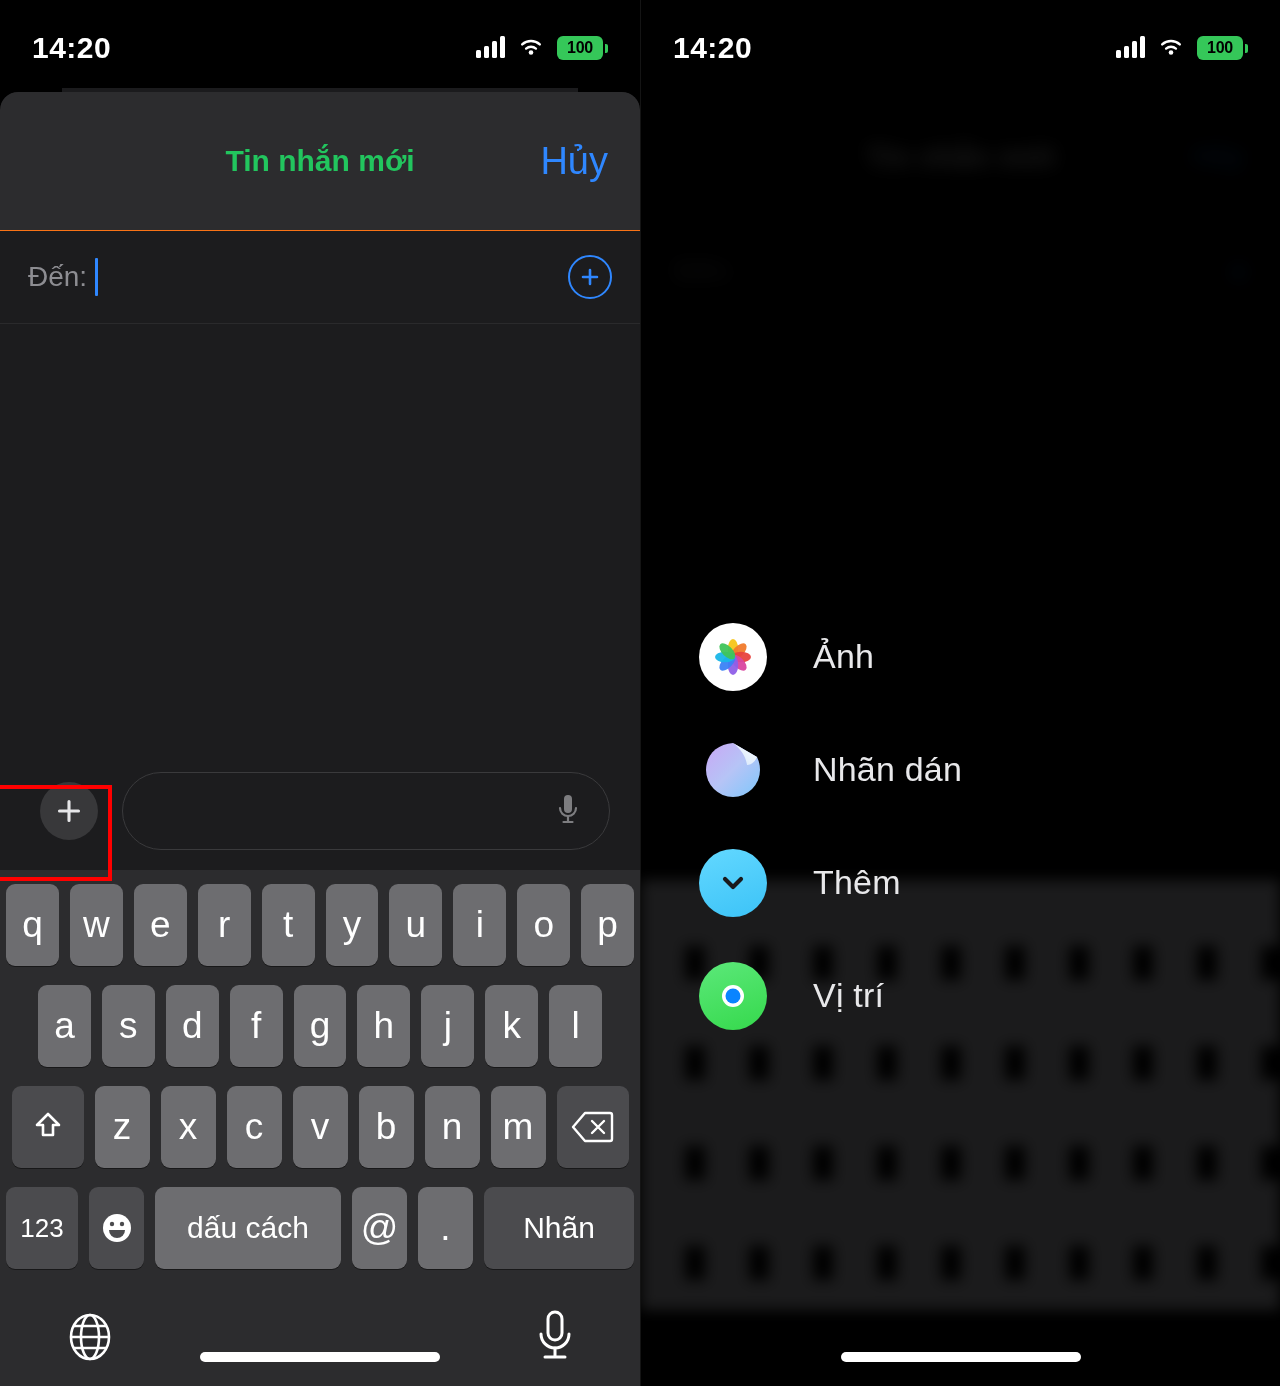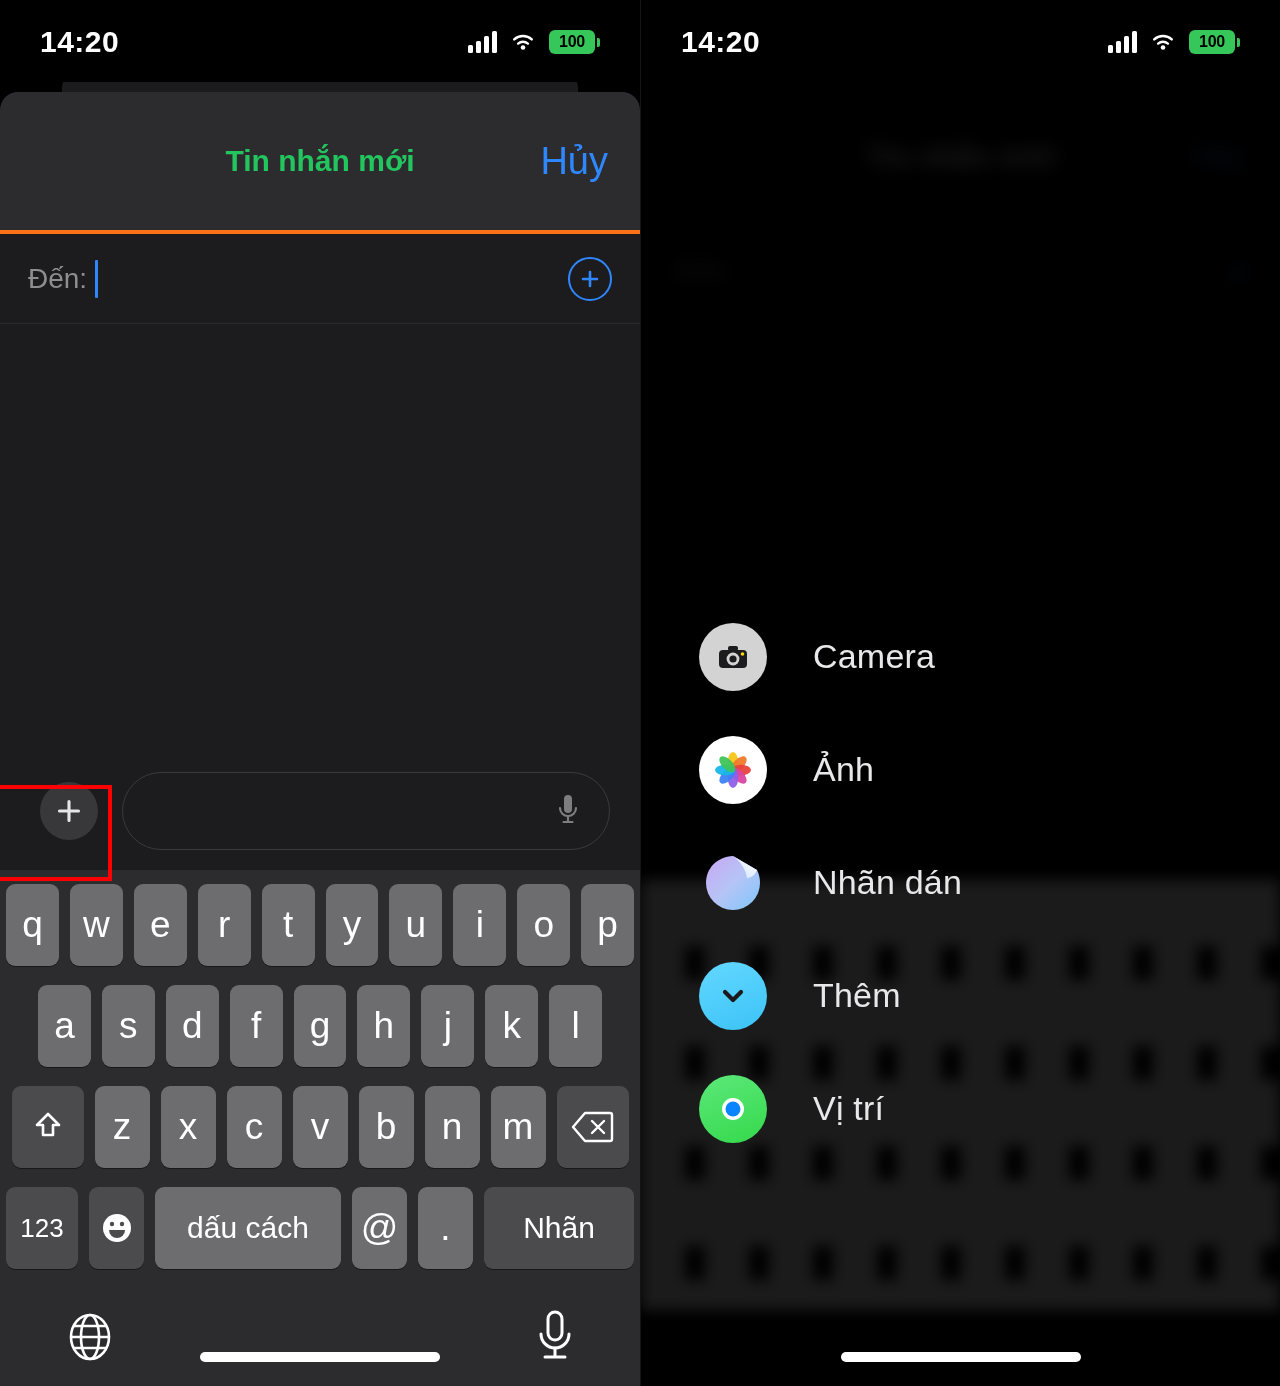--- a/index.html
+++ b/index.html
@@ -8,26 +8,26 @@
     background: #000;
     font-family: "Liberation Sans", "DejaVu Sans", sans-serif;
     overflow: hidden;
   }
   .screens { display: flex; width: 1280px; height: 1386px; }
   .panel { position: relative; width: 640px; height: 1386px; overflow: hidden; background: #000; }
   .panel-right { border-left: 1px solid #141414; }
 
   
   .statusbar {
-    position: absolute; top: 2px; left: 0; width: 100%; height: 80px;
+    position: absolute; top: 8px; left: 0; width: 100%; height: 80px;
     display: flex; align-items: center; justify-content: space-between;
-    padding: 0 40px; z-index: 40; background: #000;
+    padding: 0 32px; z-index: 40; background: #000;
   }
   .status-time { color: #fff; font-size: 30px; font-weight: 600; letter-spacing: .5px; }
-  .status-right { display: flex; align-items: center; gap: 12px; }
+  .status-right { display: flex; align-items: flex-start; gap: 12px; }
   .cellular { display: flex; align-items: flex-end; gap: 3px; height: 22px; }
   .cellular i { display: block; width: 5px; background: #fff; border-radius: 1.5px; }
   .cellular i:nth-child(1) { height: 8px; }
   .cellular i:nth-child(2) { height: 12px; }
   .cellular i:nth-child(3) { height: 17px; }
   .cellular i:nth-child(4) { height: 22px; }
   .wifi { width: 28px; height: 22px; }
   .batt {
     display: flex; align-items: center;
   }
@@ -53,21 +53,21 @@
     position: relative; border-radius: 18px 18px 0 0;
   }
   .sheet-title { color: #22c55e; font-size: 30px; font-weight: 600; }
   .sheet-cancel {
     position: absolute; right: 32px; top: 50%; transform: translateY(-50%);
     color: #2f87ff; font-size: 38px; font-weight: 400;
   }
   .to-row {
     height: 94px; background: #1c1c1e;
     display: flex; align-items: center; padding: 0 28px;
-    border-top: 4px solid #f97316; border-bottom: 1px solid #2a2a2c;
+    border-top: 1px solid #f97316; border-bottom: 1px solid #2a2a2c;
     position: relative;
   }
   .to-label { color: #8d8d92; font-size: 28px; }
   .caret { width: 3px; height: 38px; background: #2f87ff; margin-left: 8px; border-radius: 1px; }
   .add-contact {
     position: absolute; right: 28px; top: 50%; transform: translateY(-50%);
     width: 44px; height: 44px; border: 2.5px solid #2f87ff; border-radius: 50%;
     display: flex; align-items: center; justify-content: center;
   }
   .add-contact svg { display: block; }
@@ -326,32 +326,20 @@
     </div>
 
     <div class="ghost ghost-title">Tin nhắn mới</div>
     <div class="ghost ghost-cancel">Hủy</div>
     <div class="ghost ghost-to">Đến:</div>
     <div class="ghost ghost-add">+</div>
     <div class="ghost ghost-kb"></div>
 
     <div class="menu">
 
-      <div class="menu-item">
-        <div class="mi-icon ic-camera">
-          <svg width="40" height="40" viewBox="0 0 40 40">
-            <rect x="6" y="13" width="28" height="18" rx="4" fill="#1c1c1e"></rect>
-            <rect x="15" y="9" width="10" height="5" rx="2" fill="#1c1c1e"></rect>
-            <circle cx="20" cy="22" r="6.4" fill="#d3d3d3"></circle>
-            <circle cx="20" cy="22" r="3.6" fill="#1c1c1e"></circle>
-            <circle cx="29.5" cy="17" r="1.8" fill="#ffd60a"></circle>
-          </svg>
-        </div>
-        <div class="mi-label">Camera</div>
-      </div>
 
       <div class="menu-item">
         <div class="mi-icon ic-photos">
           <svg width="50" height="50" viewBox="0 0 50 50">
             <g transform="translate(25,25)">
               <ellipse rx="5.2" ry="10" cy="-8" fill="#f5c518" opacity=".95"></ellipse>
               <ellipse rx="5.2" ry="10" cy="-8" transform="rotate(45)" fill="#f07a2b" opacity=".95"></ellipse>
               <ellipse rx="5.2" ry="10" cy="-8" transform="rotate(90)" fill="#e8413d" opacity=".95"></ellipse>
               <ellipse rx="5.2" ry="10" cy="-8" transform="rotate(135)" fill="#d946a0" opacity=".95"></ellipse>
               <ellipse rx="5.2" ry="10" cy="-8" transform="rotate(180)" fill="#8f5fe8" opacity=".95"></ellipse>

